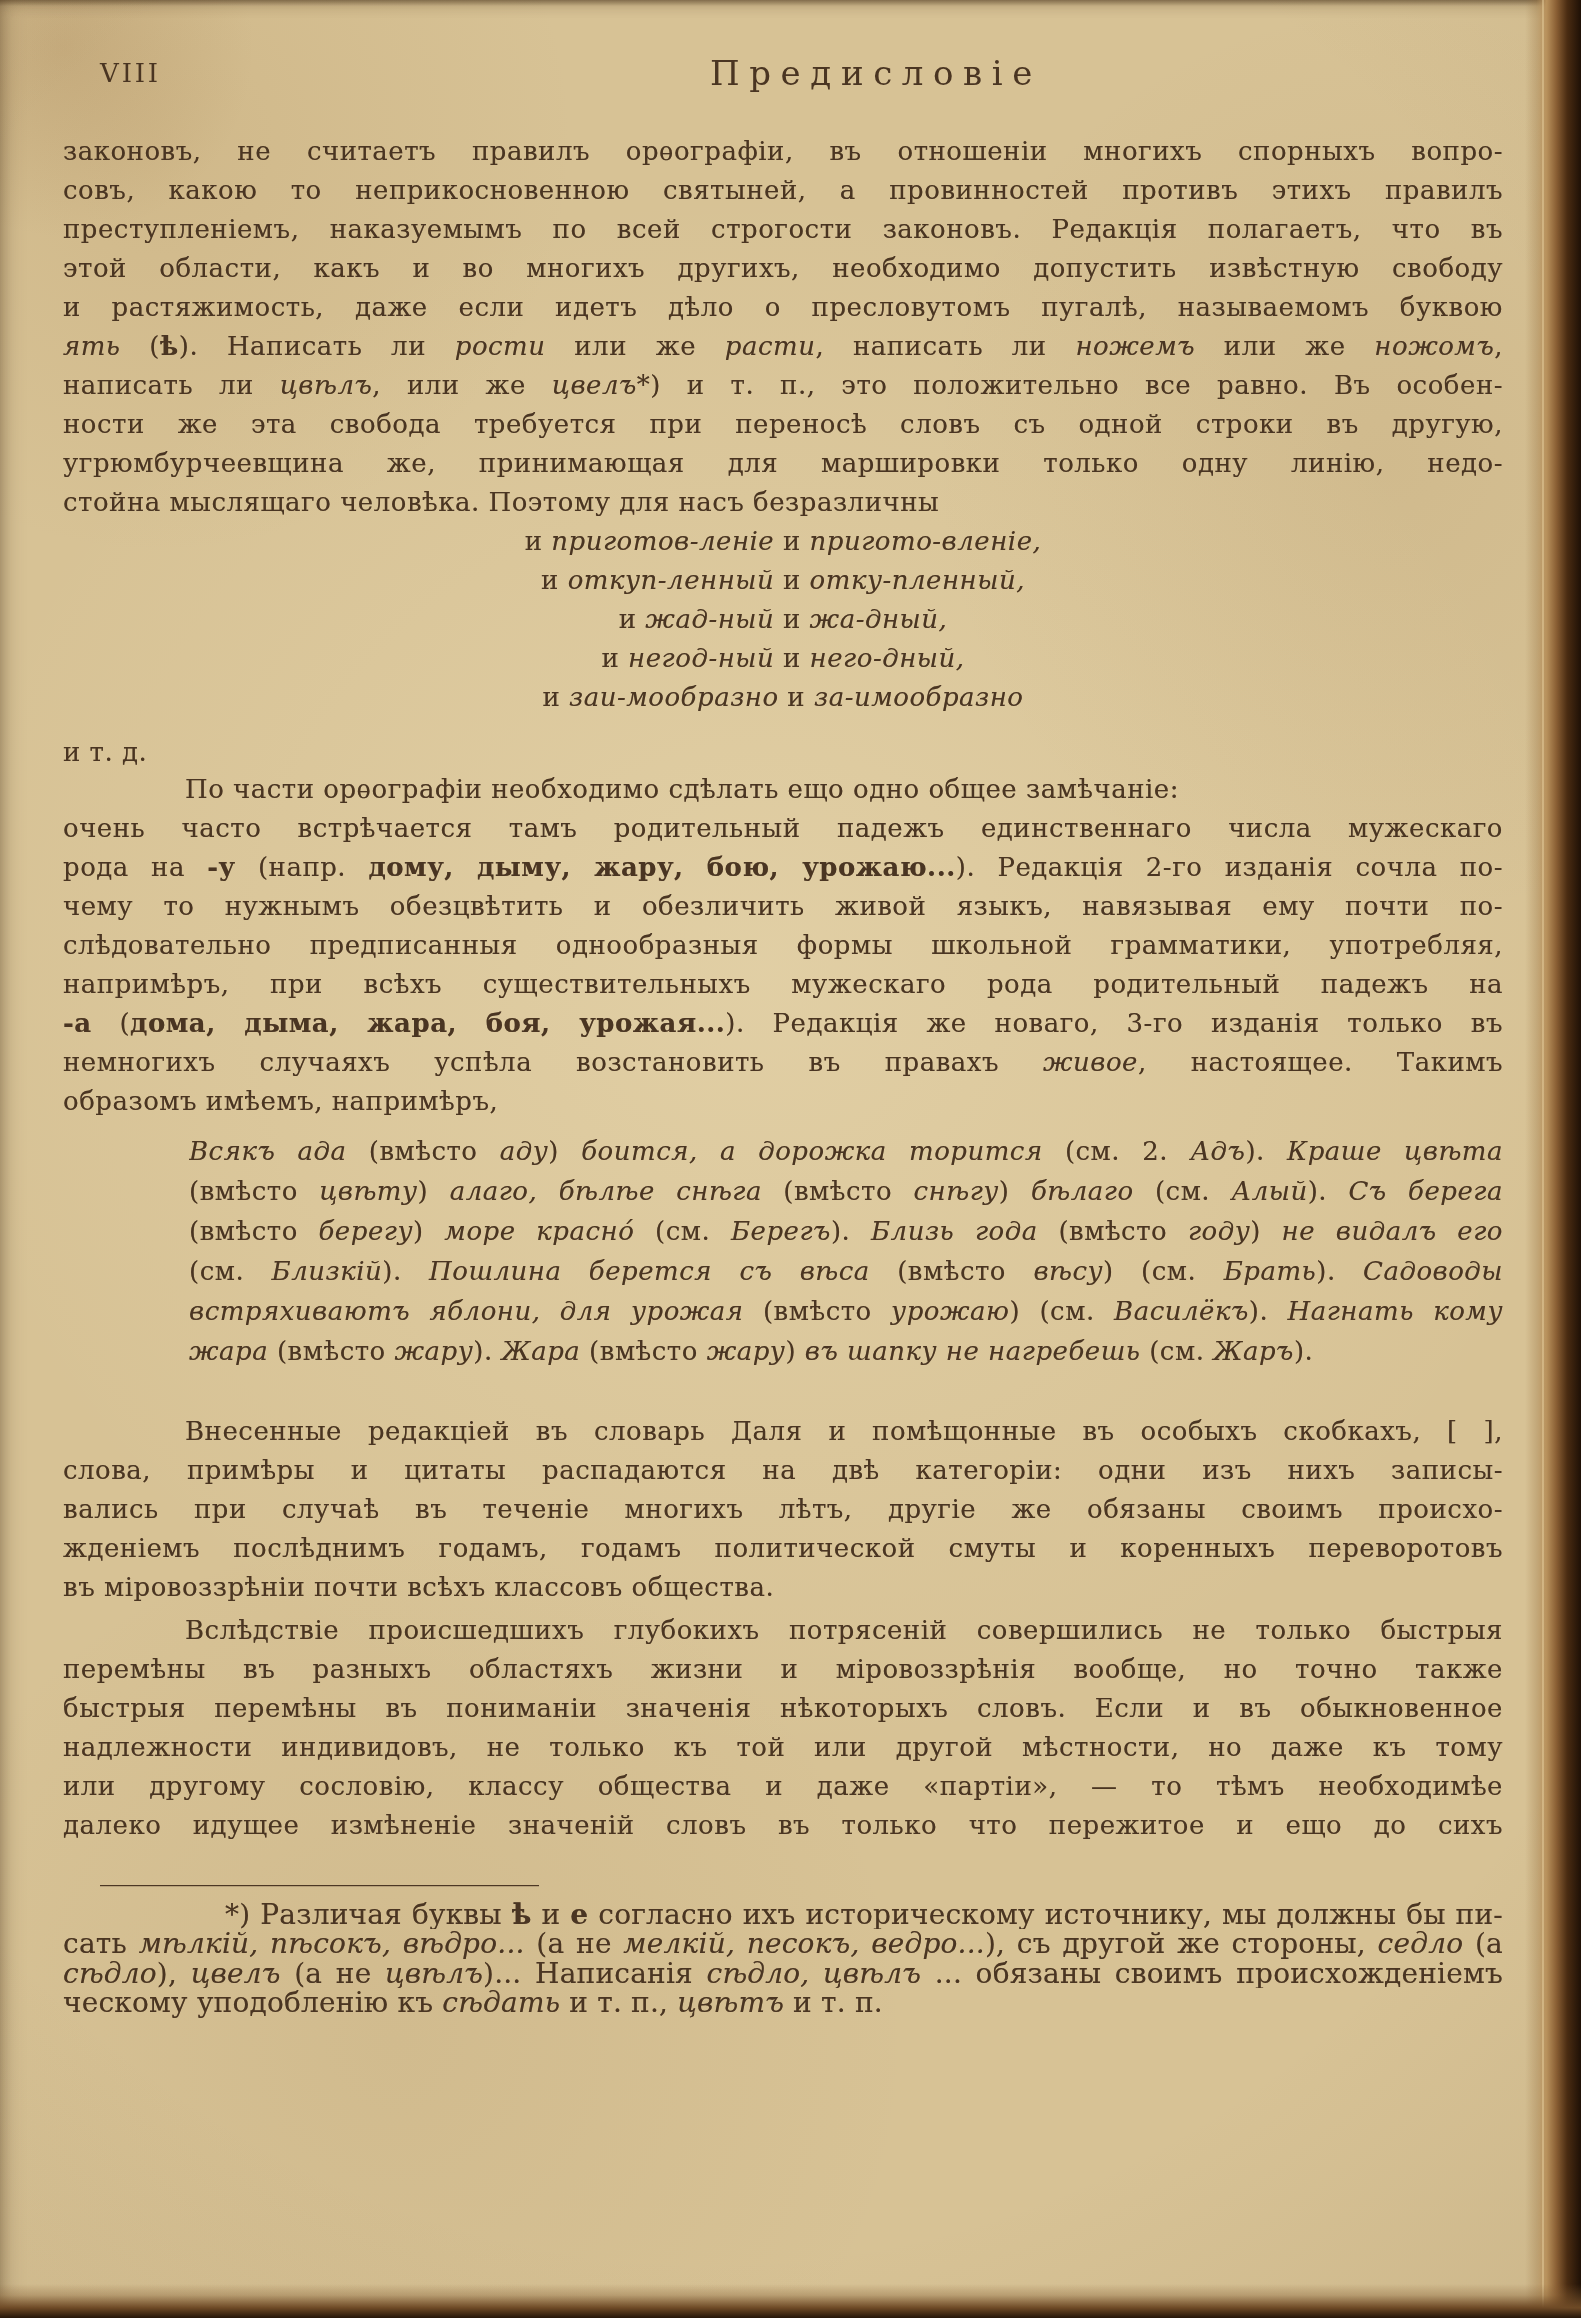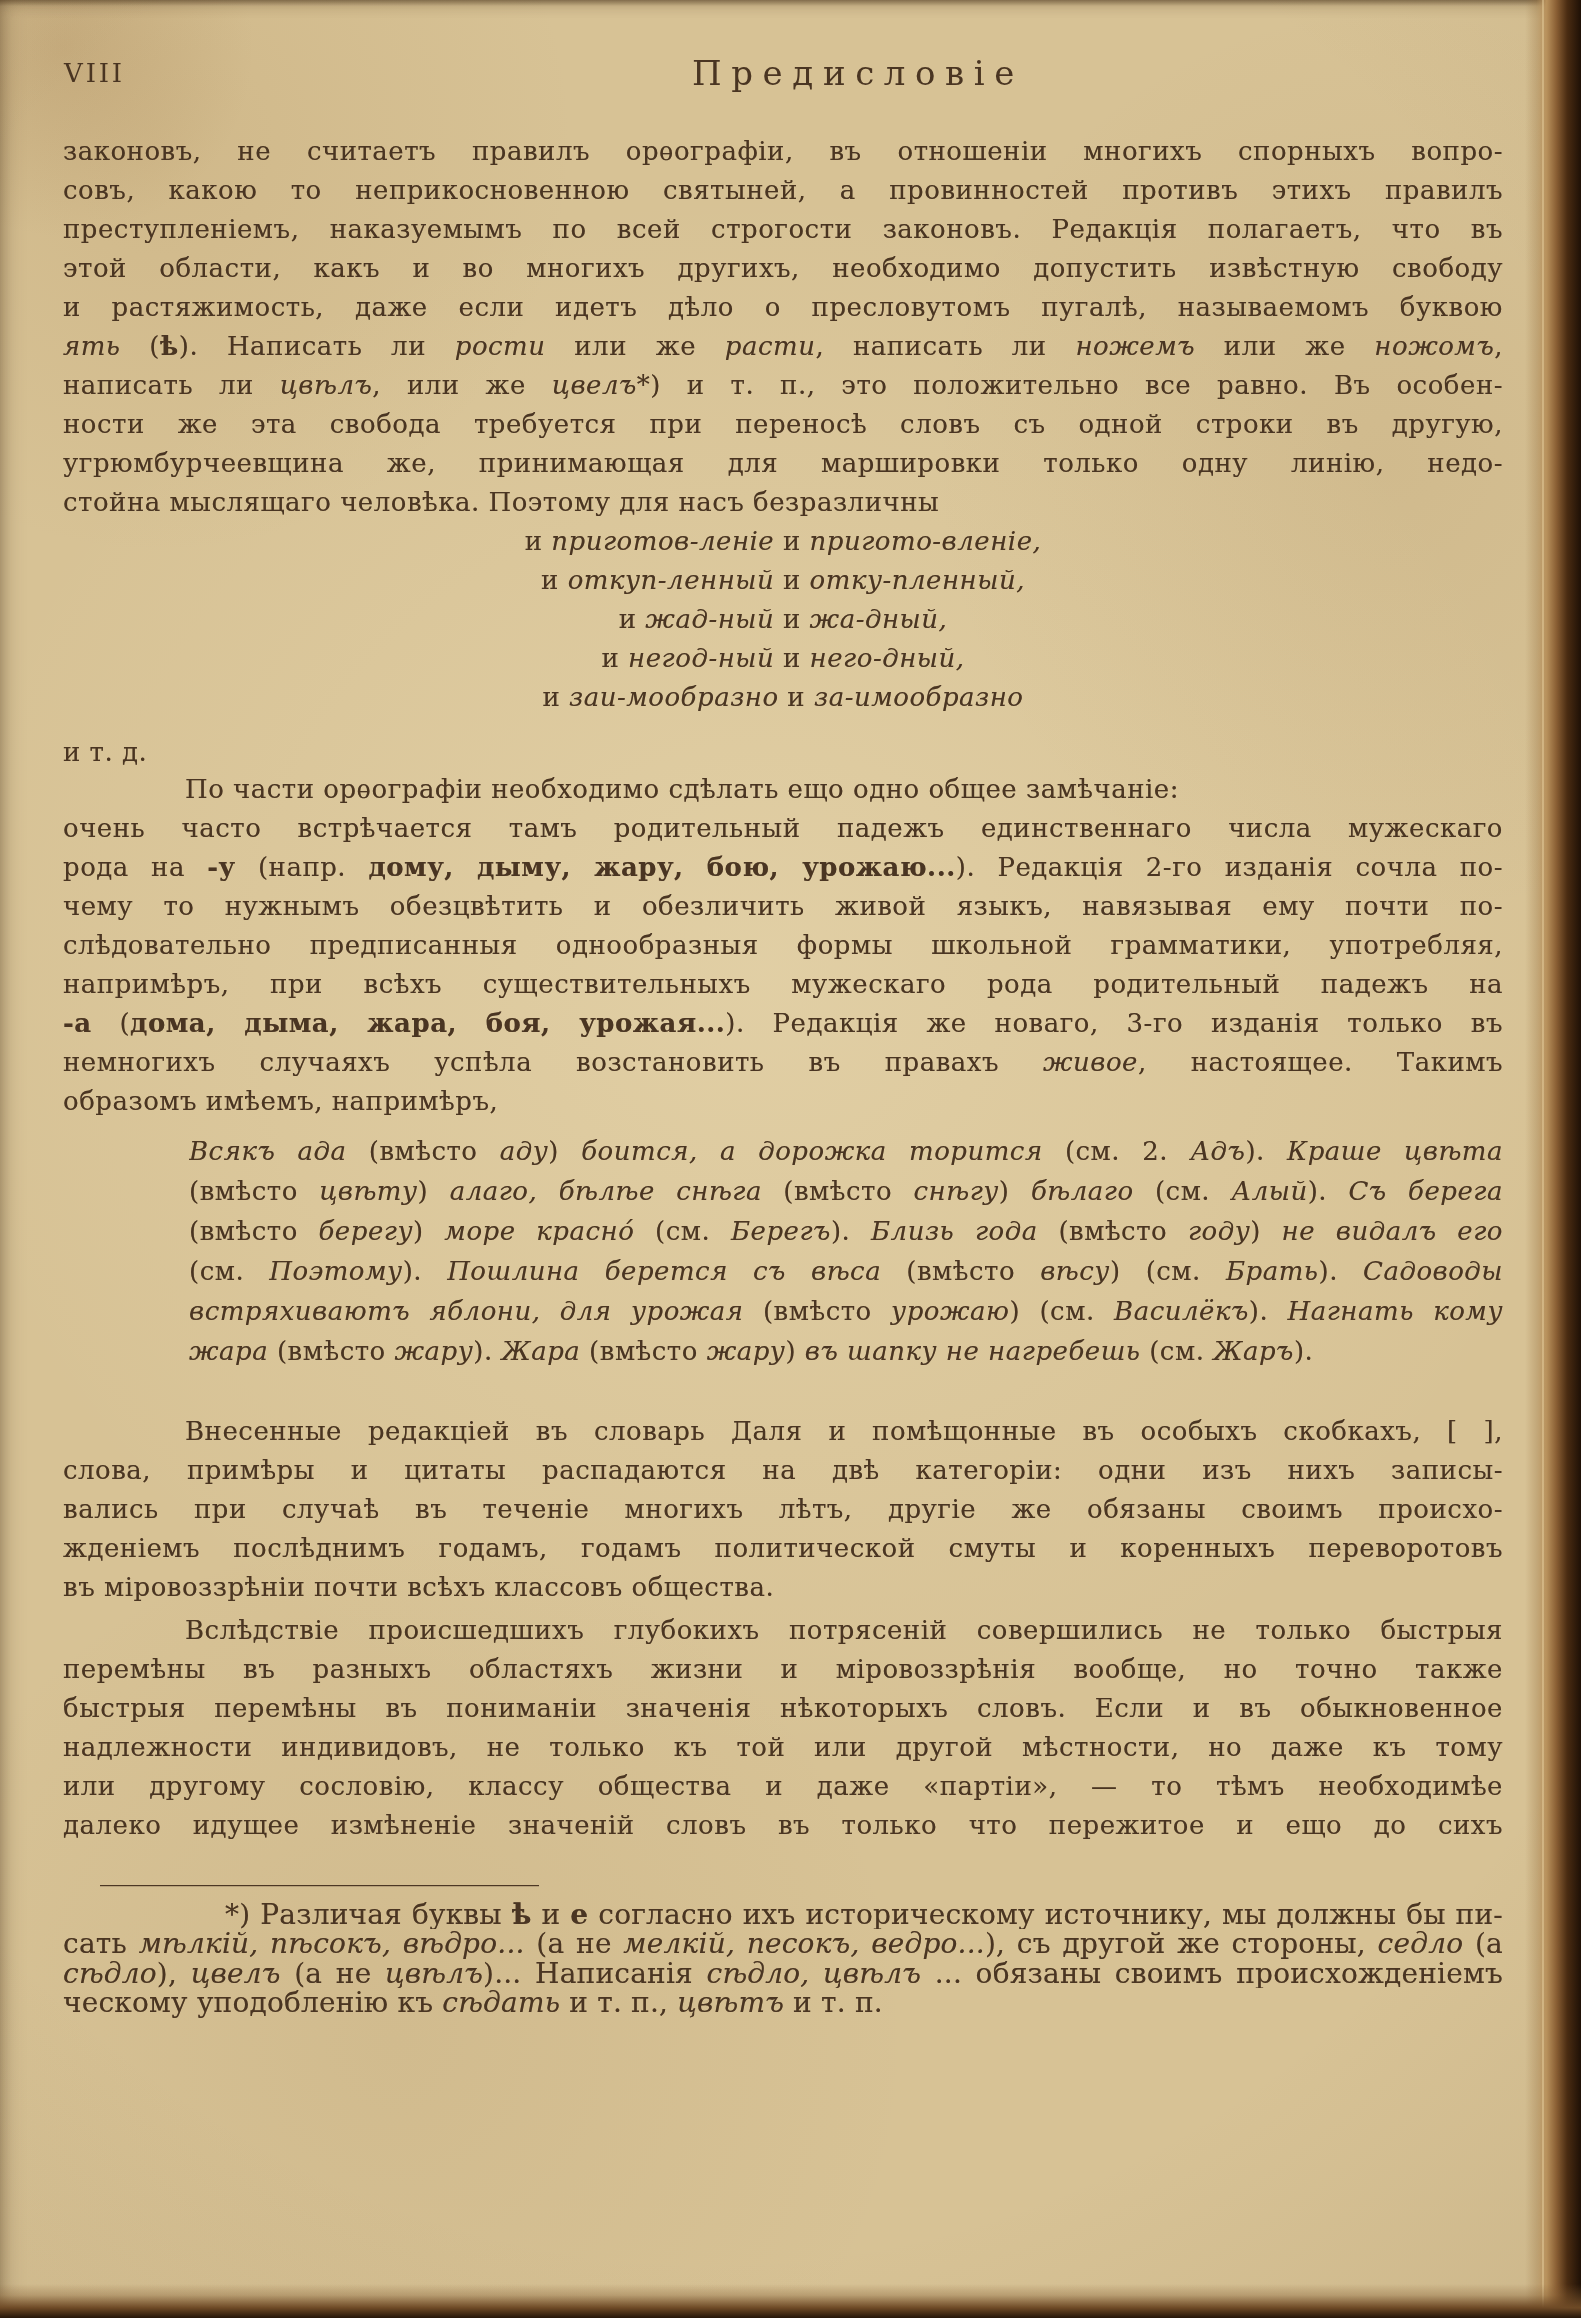--- a/index.html
+++ b/index.html
@@ -24,21 +24,21 @@
   .edge-right::before{content:"";position:absolute;left:17px;top:0;width:2.3px;height:100%;
     background:rgba(235,212,165,.45);}
   .edge-bottom{position:absolute;left:0;bottom:0;width:100%;height:35px;pointer-events:none;
     background:linear-gradient(180deg, rgba(130,92,50,0) 0%, rgba(130,92,50,.35) 32%,
       #6e4a26 68%, #1d1006 100%);}
   .edge-top{position:absolute;left:0;top:0;width:100%;height:5.7px;pointer-events:none;
     background:linear-gradient(180deg, rgba(70,48,24,.40), rgba(70,48,24,0));}
 
   .col{position:absolute;left:63px;top:59px;width:1440px;}
 
-  .hdr{position:relative;height:29.5px;}
+  .hdr{position:relative;height:29.5px;margin-left:36px;}
   .folio{position:absolute;left:1.1px;top:0;font-size:26px;line-height:29.5px;letter-spacing:2.8px;}
   .rtitle{position:absolute;left:50%;top:0;margin-left:75px;transform:translateX(-50%);
     font-size:34px;line-height:29.5px;letter-spacing:9.6px;white-space:nowrap;}
 
   .line{font-size:26px;line-height:39px;letter-spacing:0.5px;height:39px;overflow:hidden;
     text-shadow:0 0 0.6px rgba(74,53,34,.45);}
   .j{text-align:justify;text-align-last:justify;}
   .c{text-align:center;}
   .ind{text-indent:122px;}
   .i{font-style:italic;}
@@ -102,21 +102,21 @@
           <div class="line j" data-name="text-line"><span>слѣдовательно предписанныя однообразныя формы школьной грамматики, употребляя,</span></div>
           <div class="line j" data-name="text-line"><span>напримѣръ, при всѣхъ существительныхъ мужескаго рода родительный падежъ на</span></div>
           <div class="line j" data-name="text-line"><span class="b">-а</span><span> (</span><span class="b">дома, дыма, жара, боя, урожая...</span><span>). Редакція же новаго, 3-го изданія только въ</span></div>
           <div class="line j" data-name="text-line"><span>немногихъ случаяхъ успѣла возстановить въ правахъ </span><span class="i">живое</span><span>, настоящее. Такимъ</span></div>
           <div class="line" data-name="text-line"><span>образомъ имѣемъ, напримѣръ,</span></div>
         </div>
         <div data-name="genitive-examples">
           <div class="line j" data-name="text-line"><span class="i">Всякъ ада</span><span> (вмѣсто </span><span class="i">аду</span><span>) </span><span class="i">боится, а дорожка торится</span><span> (см. 2. </span><span class="i">Адъ</span><span>). </span><span class="i">Краше цвѣта</span></div>
           <div class="line j" data-name="text-line"><span>(вмѣсто </span><span class="i">цвѣту</span><span>) </span><span class="i">алаго, бѣлѣе снѣга</span><span> (вмѣсто </span><span class="i">снѣгу</span><span>) </span><span class="i">бѣлаго</span><span> (см. </span><span class="i">Алый</span><span>). </span><span class="i">Съ берега</span></div>
           <div class="line j" data-name="text-line"><span>(вмѣсто </span><span class="i">берегу</span><span>) </span><span class="i">море красно́</span><span> (см. </span><span class="i">Берегъ</span><span>). </span><span class="i">Близь года</span><span> (вмѣсто </span><span class="i">году</span><span>) </span><span class="i">не видалъ его</span></div>
-          <div class="line j" data-name="text-line"><span>(см. </span><span class="i">Поэтому</span><span>). </span><span class="i">Пошлина берется съ вѣса</span><span> (вмѣсто </span><span class="i">вѣсу</span><span>) (см. </span><span class="i">Брать</span><span>). </span><span class="i">Садоводы</span></div>
+          <div class="line j" data-name="text-line"><span>(см. </span><span class="i">Близкій</span><span>). </span><span class="i">Пошлина берется съ вѣса</span><span> (вмѣсто </span><span class="i">вѣсу</span><span>) (см. </span><span class="i">Брать</span><span>). </span><span class="i">Садоводы</span></div>
           <div class="line j" data-name="text-line"><span class="i">встряхиваютъ яблони, для урожая</span><span> (вмѣсто </span><span class="i">урожаю</span><span>) (см. </span><span class="i">Василёкъ</span><span>). </span><span class="i">Нагнать кому</span></div>
           <div class="line" data-name="text-line"><span class="i">жара</span><span> (вмѣсто </span><span class="i">жару</span><span>). </span><span class="i">Жара</span><span> (вмѣсто </span><span class="i">жару</span><span>) </span><span class="i">въ шапку не нагребешь</span><span> (см. </span><span class="i">Жаръ</span><span>).</span></div>
         </div>
         <div data-name="para-bracketed-words">
           <div class="line j ind" data-name="text-line"><span>Внесенные редакціей въ словарь Даля и помѣщонные въ особыхъ скобкахъ, [ ],</span></div>
           <div class="line j" data-name="text-line"><span>слова, примѣры и цитаты распадаются на двѣ категоріи: одни изъ нихъ записы-</span></div>
           <div class="line j" data-name="text-line"><span>вались при случаѣ въ теченіе многихъ лѣтъ, другіе же обязаны своимъ происхо-</span></div>
           <div class="line j" data-name="text-line"><span>жденіемъ послѣднимъ годамъ, годамъ политической смуты и коренныхъ переворотовъ</span></div>
           <div class="line" data-name="text-line"><span>въ міровоззрѣніи почти всѣхъ классовъ общества.</span></div>
         </div>

